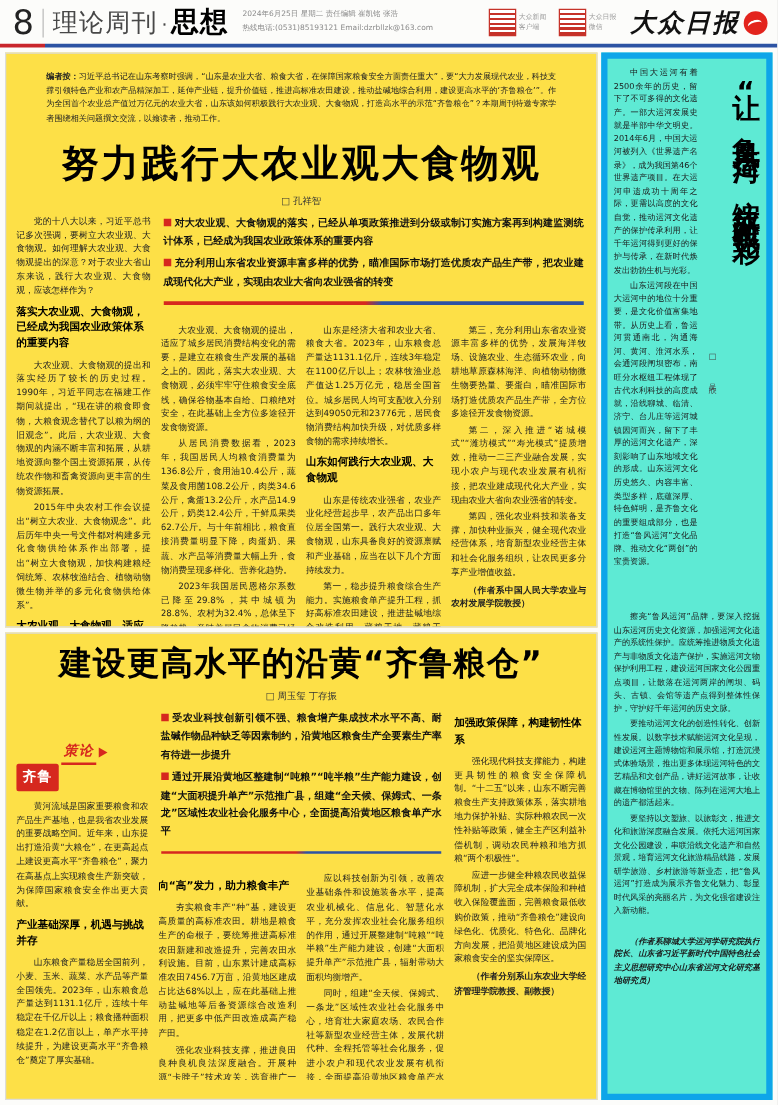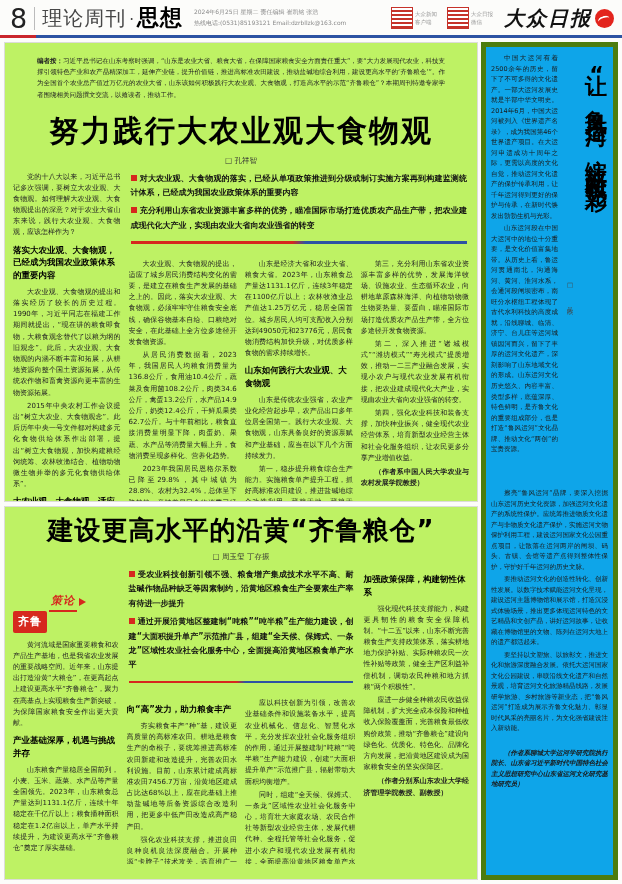--- a/index.html
+++ b/index.html
@@ -26,21 +26,21 @@
            letter-spacing:2px;color:#111;white-space:nowrap;}
   .mh-logo{width:19px;height:19px;border-radius:50%;background:#e3241d;position:relative;flex:none;}
   .mh-logo::after{content:"";position:absolute;left:3px;top:7px;width:12px;height:6px;
            border-radius:50%;border-top:2px solid #fff;transform:rotate(-18deg);}
   .hrule{display:flex;height:3px;margin-top:3px;}
   .hr-red{width:36px;background:#c9262c;}
   .hr-blue{flex:1;background:#2d53a3;}
   
   .content{display:flex;gap:3px;padding:4px 4px 0 4px;height:838px;}
   .leftcol{width:474px;display:flex;flex-direction:column;gap:4px;flex:none;}
-  .art{border:1px solid #dcdcd8;background:#bef264;padding:4px 8px;overflow:hidden;}
+  .art{border:1px solid #dcdcd8;background:#fde047;padding:4px 8px;overflow:hidden;}
   .art1{height:450px;flex:none;}
   .art2{flex:1;}
   .ednote{font-size:6.5px;line-height:1.75;text-align:justify;color:#222;padding:2px 24px 3px;}
   .en-label{font-weight:800;}
   .hl1{font-size:30px;font-weight:900;text-align:center;letter-spacing:2px;margin:5px 0 0;color:#000;}
   .hl2{font-size:26px;font-weight:900;text-align:center;letter-spacing:1px;margin:2px 0 0;color:#000;}
   .byline{text-align:center;font-size:7.5px;color:#333;margin:4px 0 6px;}
   .body{display:flex;gap:8px;font-size:7px;line-height:1.6;text-align:justify;color:#222;overflow:hidden;}
   .b1{height:334px;}
   .b2{height:296px;}
@@ -59,21 +59,21 @@
   .sub{font-weight:800;font-size:8.5px;line-height:1.5;margin:5px 0;text-indent:0;color:#000;text-align:left;}
   .attr{font-weight:700;text-indent:2em;margin-top:3px;}
   .badge{display:flex;align-items:center;gap:2px;margin:3px 0 7px;}
   .badge-l{background:#d6281e;color:#fff;font-weight:900;font-size:11px;padding:2px 5px;
            border-radius:2px;letter-spacing:1px;white-space:nowrap;margin-top:40px;}
   .badge-r{color:#d6281e;font-weight:900;font-size:11px;font-style:italic;letter-spacing:1px;
            border-bottom:2px solid #d6281e;padding:0 2px;white-space:nowrap;}
   .badge-arrow{width:0;height:0;border-left:7px solid #d6281e;border-top:4px solid transparent;
            border-bottom:4px solid transparent;}
   
-  .sidebar{flex:1;border:5px solid #4d7c0f;background:#0ea5e9;padding:6px 5px;overflow:hidden;
+  .sidebar{flex:1;border:5px solid #0ea5e9;background:#5eead4;padding:6px 5px;overflow:hidden;
            display:flex;flex-direction:column;}
   .sb-top{display:flex;height:430px;overflow:hidden;flex:none;}
   .sb-toptext{flex:1;font-size:6.5px;line-height:1.62;text-align:justify;padding-right:4px;overflow:hidden;}
   .sb-titleblock{width:46px;position:relative;flex:none;}
   .vtitle{writing-mode:vertical-rl;text-orientation:upright;font-size:22px;font-weight:900;
           letter-spacing:5px;line-height:1.1;position:absolute;right:0;top:4px;color:#000;}
   .vauthor{writing-mode:vertical-rl;text-orientation:upright;font-size:6.5px;color:#444;
           position:absolute;left:3px;top:228px;letter-spacing:2px;}
   .sb-bottom{flex:1;font-size:6.5px;line-height:1.62;text-align:justify;overflow:hidden;margin-top:5px;}
   .sb-attr{font-weight:700;margin-top:14px;font-style:italic;}

